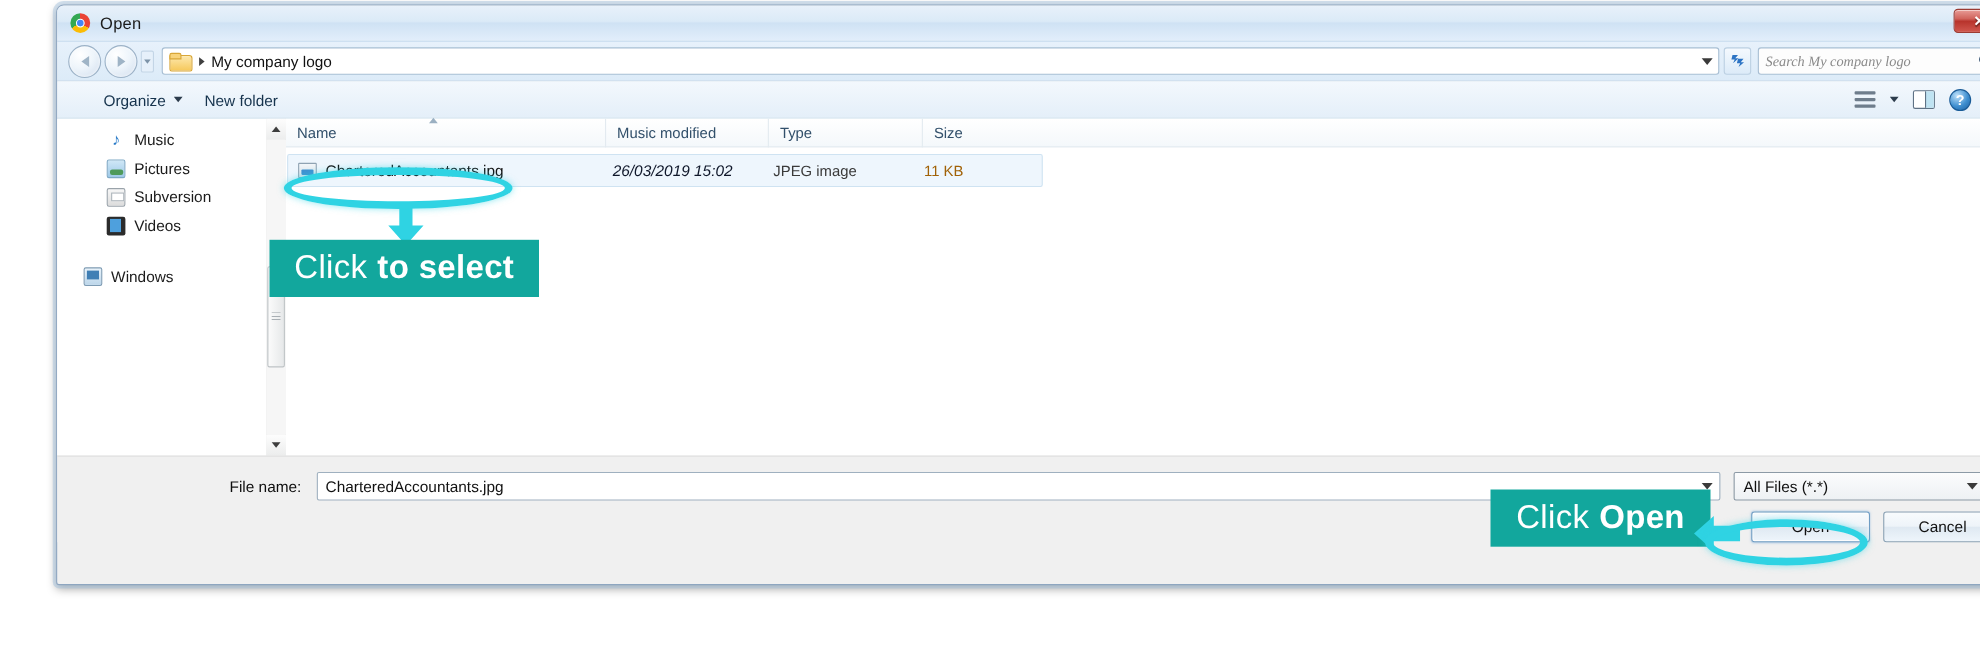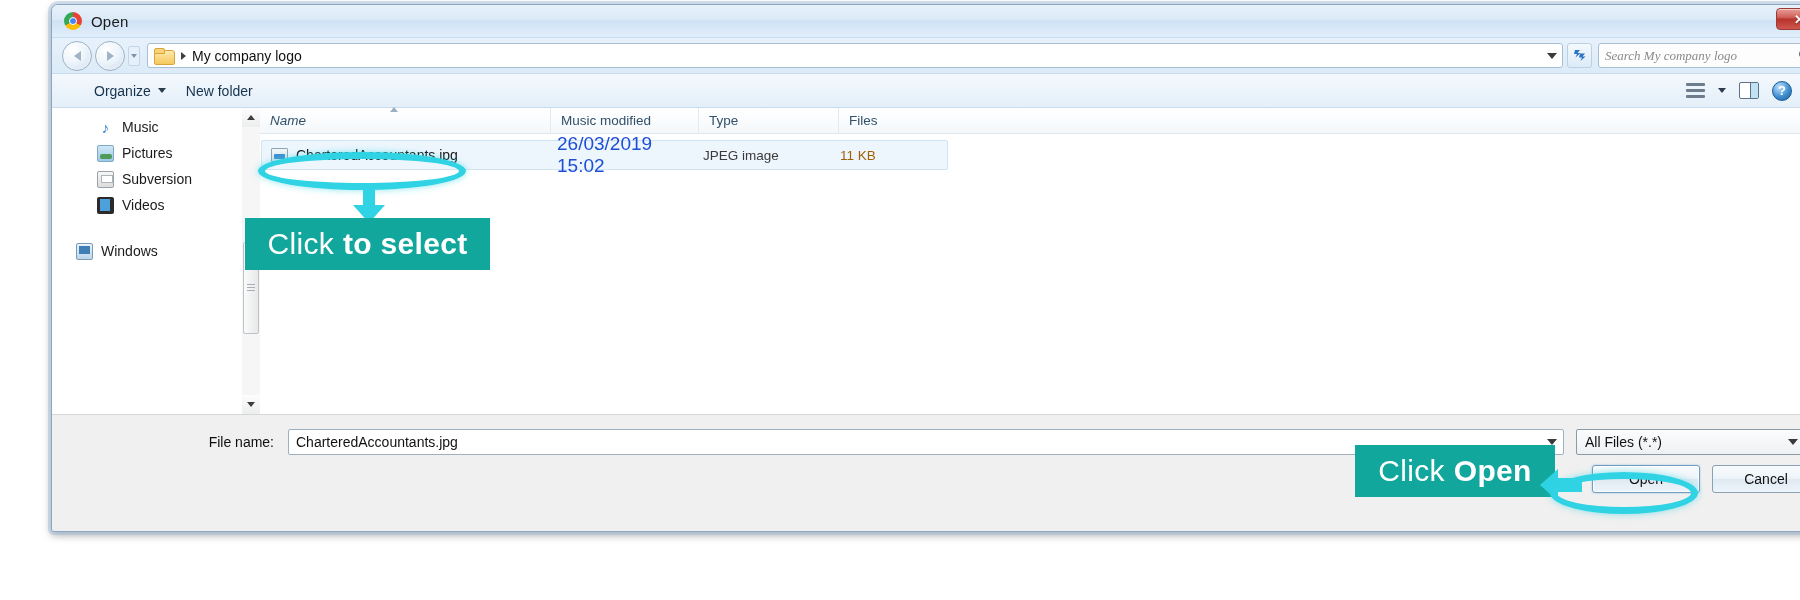--- a/index.html
+++ b/index.html
@@ -151,36 +151,36 @@
   .vs-track { flex:1; width:18px; background:#f6f6f6; position:relative; }
   .vs-thumb { position:absolute; left:1px; top:115px; width:16px; height:92px;
     background:linear-gradient(to right,#fbfbfb,#e6e8e9); border:1px solid #bdc2c5; border-radius:2px;
     display:flex; align-items:center; justify-content:center; }
   .vs-grip { width:8px; height:8px; background:repeating-linear-gradient(to bottom,#a9afb4 0 1px,transparent 1px 3px); }
 
   .filelist { flex:1; background:#fff; position:relative; }
   .col-head { display:flex; height:26px; align-items:center;
     background:linear-gradient(to bottom,#ffffff,#f4f8fb); border-bottom:1px solid #dfe7ee; position:relative; }
   .col-head .ch { font-size:13.5px; color:#32506b; padding-left:10px; border-left:1px solid #e3eaf0; height:26px; line-height:26px; }
-  .col-head .ch:first-child { border-left:none;font-style:italic; }
+  .col-head .ch:first-child { border-left:none; }
   .ch-name { width:290px; position:relative; }
   .ch-sort { position:absolute; left:130px; top:-1px; width:0;height:0;
     border-left:4px solid transparent;border-right:4px solid transparent;border-bottom:5px solid #9bb0c2;}
   .ch-date { width:148px; }
   .ch-type { width:140px; }
   .ch-size { width:95px; }
 
   .filerow { display:flex; height:30px; align-items:center; width:687px;
     background:#eef6fd; border:1px solid #cfe3f2; border-radius:2px; margin-top:6px; margin-left:1px; }
   .fr-name { width:290px; display:flex; align-items:center; gap:8px; padding-left:9px; font-size:14px; color:#111; }
   .fr-jpg { width:17px; height:14px; flex:none; background:linear-gradient(#f2f6f9,#d8e2ea);
     border:1px solid #8fa3b3; border-radius:1px; position:relative; }
   .fr-jpg::after { content:""; position:absolute; left:2px; bottom:2px; width:11px; height:5px;
     background:#3f8fd0; border-radius:1px; }
-  .fr-date { width:148px; font-size:19px; color:#1d4ed8; padding-left:5px;}
+  .fr-date { width:148px; font-size:14px; color:#0f172a; padding-left:5px;font-style:italic;}
   .fr-type { width:140px; font-size:13.5px; color:#3a3a3a; padding-left:3px;}
   .fr-size { width:95px; font-size:13.5px; color:#a16207; padding-right:8px;}
 
   
   .bottom { height:auto; background:#f0f0f0; border-top:1px solid #d7d7d7; padding-top:14px; }
   .fn-row { display:flex; align-items:center; padding:0 14px; }
   .fn-label { width:70px; text-align:right; font-size:14px; color:#0e0e0e; margin-left:138px; }
   .fn-input { flex:1; height:26px; margin-left:14px; background:#fff; border:1px solid #9fb0bf; border-radius:2px;
     display:flex; align-items:center; padding:0 7px; position:relative; }
   .fn-input span { font-size:14px; color:#111; }
@@ -340,21 +340,21 @@
       </div>
 
       <div class="filelist">
         <div class="col-head">
           <div class="ch ch-name">
             <span>Name</span>
             <i class="ch-sort"></i>
           </div>
           <div class="ch ch-date">Music modified</div>
           <div class="ch ch-type">Type</div>
-          <div class="ch ch-size">Files</div>
+          <div class="ch ch-size">Size</div>
         </div>
 
         <div class="filerow">
           <div class="fr-name">
             <span class="fr-jpg"></span>
             <span>CharteredAccountants.jpg</span>
           </div>
           <div class="fr-date">26/03/2019 15:02</div>
           <div class="fr-type">JPEG image</div>
           <div class="fr-size">11 KB</div>

